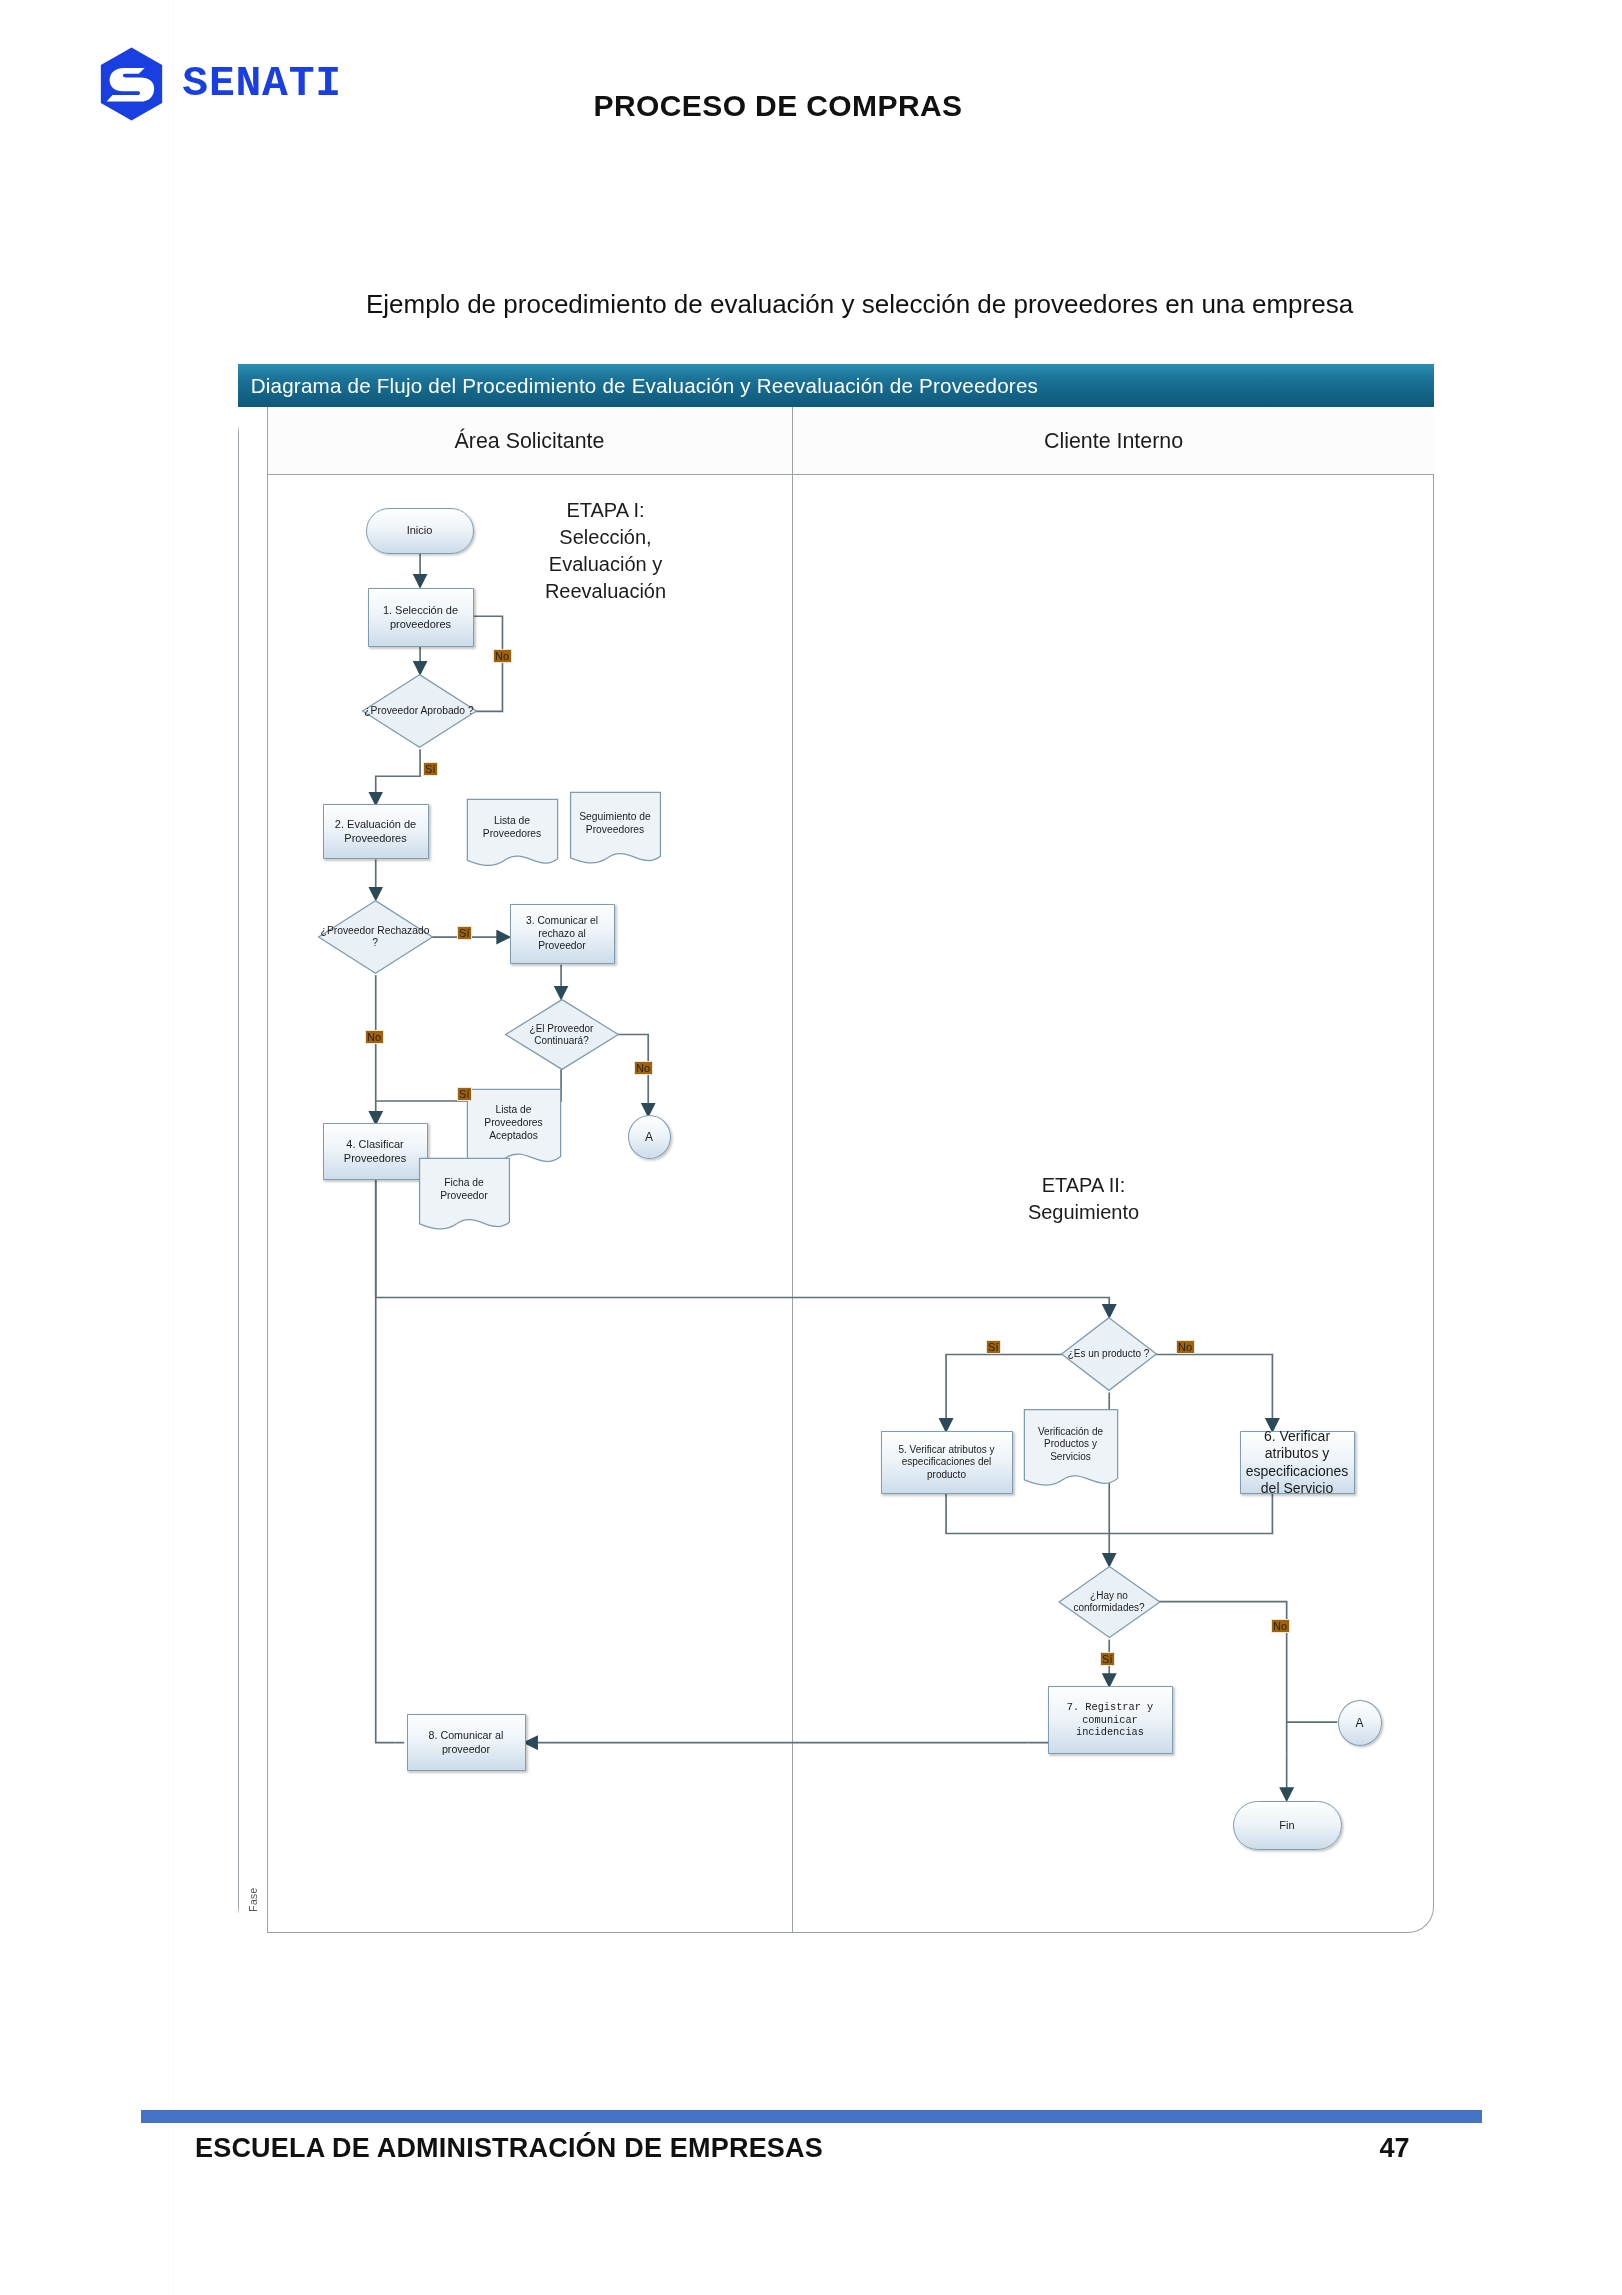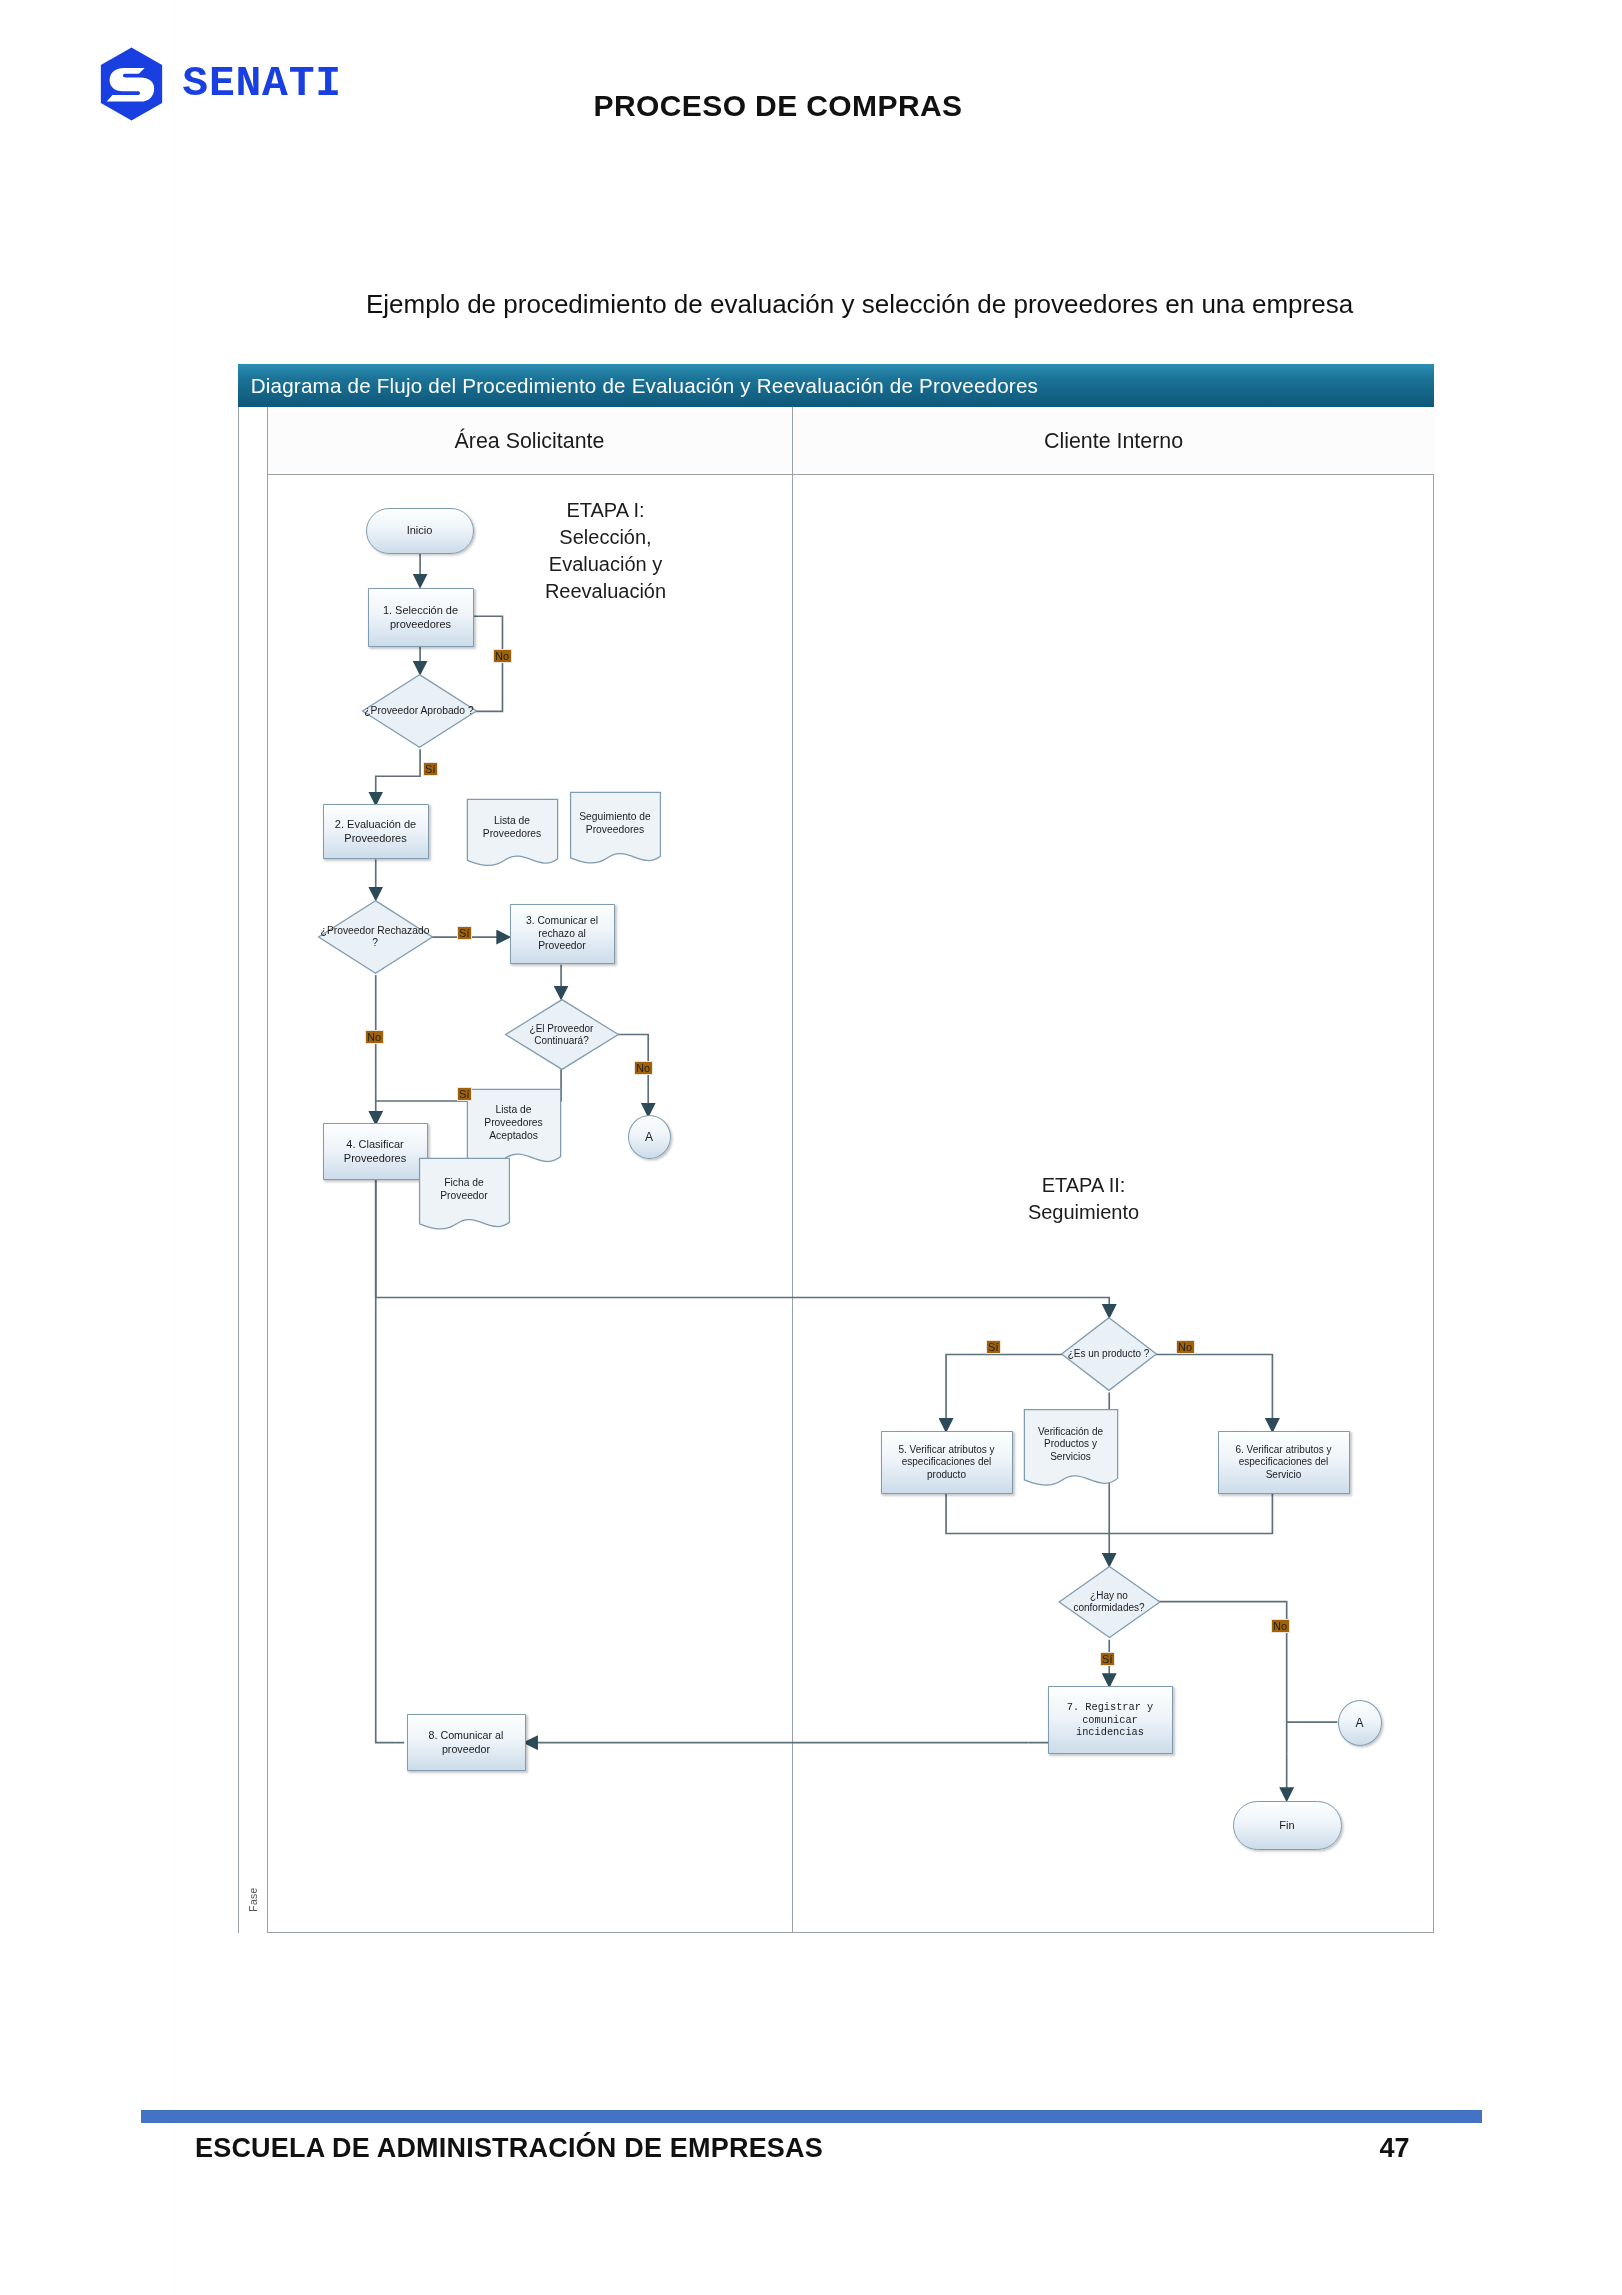--- a/index.html
+++ b/index.html
@@ -16,21 +16,21 @@
   
   .intro{position:absolute;left:366px;top:239px;width:1078px;font-size:26px;line-height:1.55;color:#111;text-align:justify;margin-top:45px;}
 
   
   .diagram{position:absolute;left:238px;top:364px;width:1196px;height:1569px;}
   .diag-title{position:absolute;left:0;top:0;width:1196px;height:43px;
      background:linear-gradient(180deg,#2d8fb4 0%,#1b7296 35%,#0e587a 100%);
      color:#fff;font-size:20.6px;display:flex;align-items:center;padding-left:12.7px;box-sizing:border-box;
      letter-spacing:0.2px;}
   .diag-body{position:absolute;left:0;top:43px;width:1196px;height:1526px;background:#fff;
-     border-left:1.6px solid #9aa2a8;border-right:1.6px solid #9aa2a8;border-bottom:1.6px solid #9aa2a8;box-sizing:border-box;}
+     border-left:1.6px solid #9aa2a8;border-right:1.6px solid #9aa2a8;border-bottom:1.6px solid #9aa2a8;box-sizing:border-box;border-radius:26px;}
 
   
   .fase-col{position:absolute;left:0;top:0;width:28.5px;height:1526px;border-right:0.8px solid #9aa2a8;box-sizing:border-box;background:#fff;}
   .fase-label{position:absolute;left:-14.3px;bottom:28.5px;width:57px;text-align:center;font-size:10.3px;color:#555;
      transform:rotate(-90deg);transform-origin:center;letter-spacing:0.4px;}
 
   
   .lane-head{position:absolute;left:28.5px;top:0;width:1166px;height:68px;border-bottom:0.8px solid #9aa2a8;box-sizing:border-box;background:#fcfcfc;}
   .lane-head-cell{position:absolute;top:0;height:68px;display:flex;align-items:center;justify-content:center;
      font-size:21.4px;color:#1c1c1c;box-sizing:border-box;}
@@ -246,21 +246,21 @@
 
       <div class="node n-proc" style="left:613px;top:956px;width:132px;height:63px;font-size:10px;padding:0 3.2px;">5. Verificar atributos y especificaciones del producto</div>
 
       <div class="n-doc" style="position:absolute;left:754px;top:932px;width:98px;height:89px;">
         <svg class="dec-inner" viewBox="0 0 124 112">
           <path d="M3,3 H121 V90 C97,110 76,74 51,92 C35,103 18,98 3,92 Z" fill="#eef3f8" stroke="#7f9bb0" stroke-width="1.6"></path>
         </svg>
         <div class="doc-txt" style="font-size:10px;">Verificación de Productos y Servicios</div>
       </div>
 
-      <div class="node n-proc" style="left:950px;top:956px;width:132px;height:63px;font-size:10px;padding:0 3.2px;">6. Verificar atributos y especificaciones del Servicio</div>
+      <div class="node n-proc" style="left:972px;top:956px;width:115px;height:63px;font-size:14px;padding:0 3.2px;">6. Verificar atributos y especificaciones del Servicio</div>
 
       <div class="n-dec" style="position:absolute;left:789px;top:1090px;width:105px;height:74px;">
         <svg class="dec-inner" viewBox="0 0 132 94">
           <polygon points="66,2 130,47 66,92 2,47" fill="#e9f0f6" stroke="#7f9bb0" stroke-width="1.6"></polygon>
         </svg>
         <div class="dec-txt" style="font-size:10px;">¿Hay no conformidades?</div>
       </div>
 
       <div class="node n-proc" style="left:780px;top:1211px;width:125px;height:68px;font-size:10.3px;padding:0 4px;font-family:Liberation Mono, monospace;">7. Registrar y comunicar incidencias</div>
 

